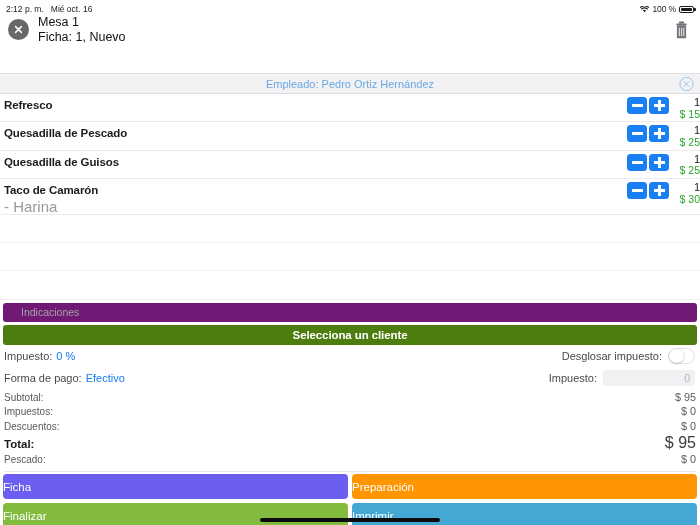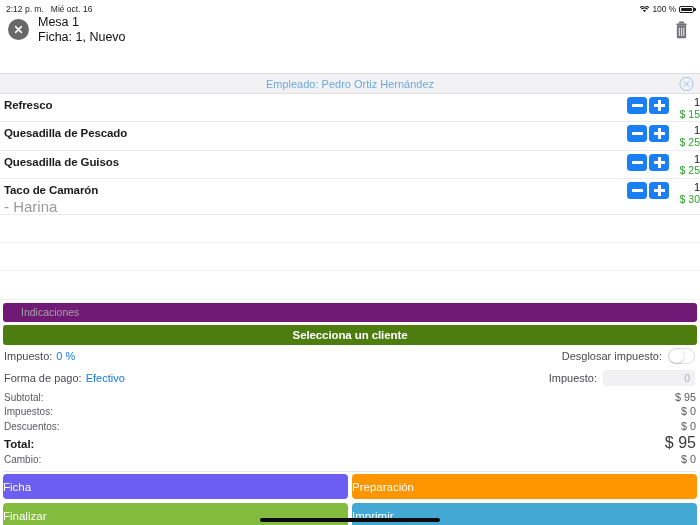--- a/index.html
+++ b/index.html
@@ -359,21 +359,21 @@
         <div class="trow">
           <span class="k">Descuentos:</span>
           <span class="v">$ 0</span>
         </div>
       </div>
     <div class="trow big">
       <span class="k">Total:</span>
       <span class="v">$ 95</span>
     </div>
     <div class="trow">
-      <span class="k">Cambio:</span>
+      <span class="k">Pescado:</span>
       <span class="v">$ 0</span>
     </div>
     <div class="totals-sep"></div>
   </div>
 
   <div class="btn-grid" id="action-buttons">
       <div class="big-btn" style="background: rgb(107, 94, 240);">
         <span>Ficha</span>
       </div>
       <div class="big-btn" style="background: rgb(255, 149, 0);">

